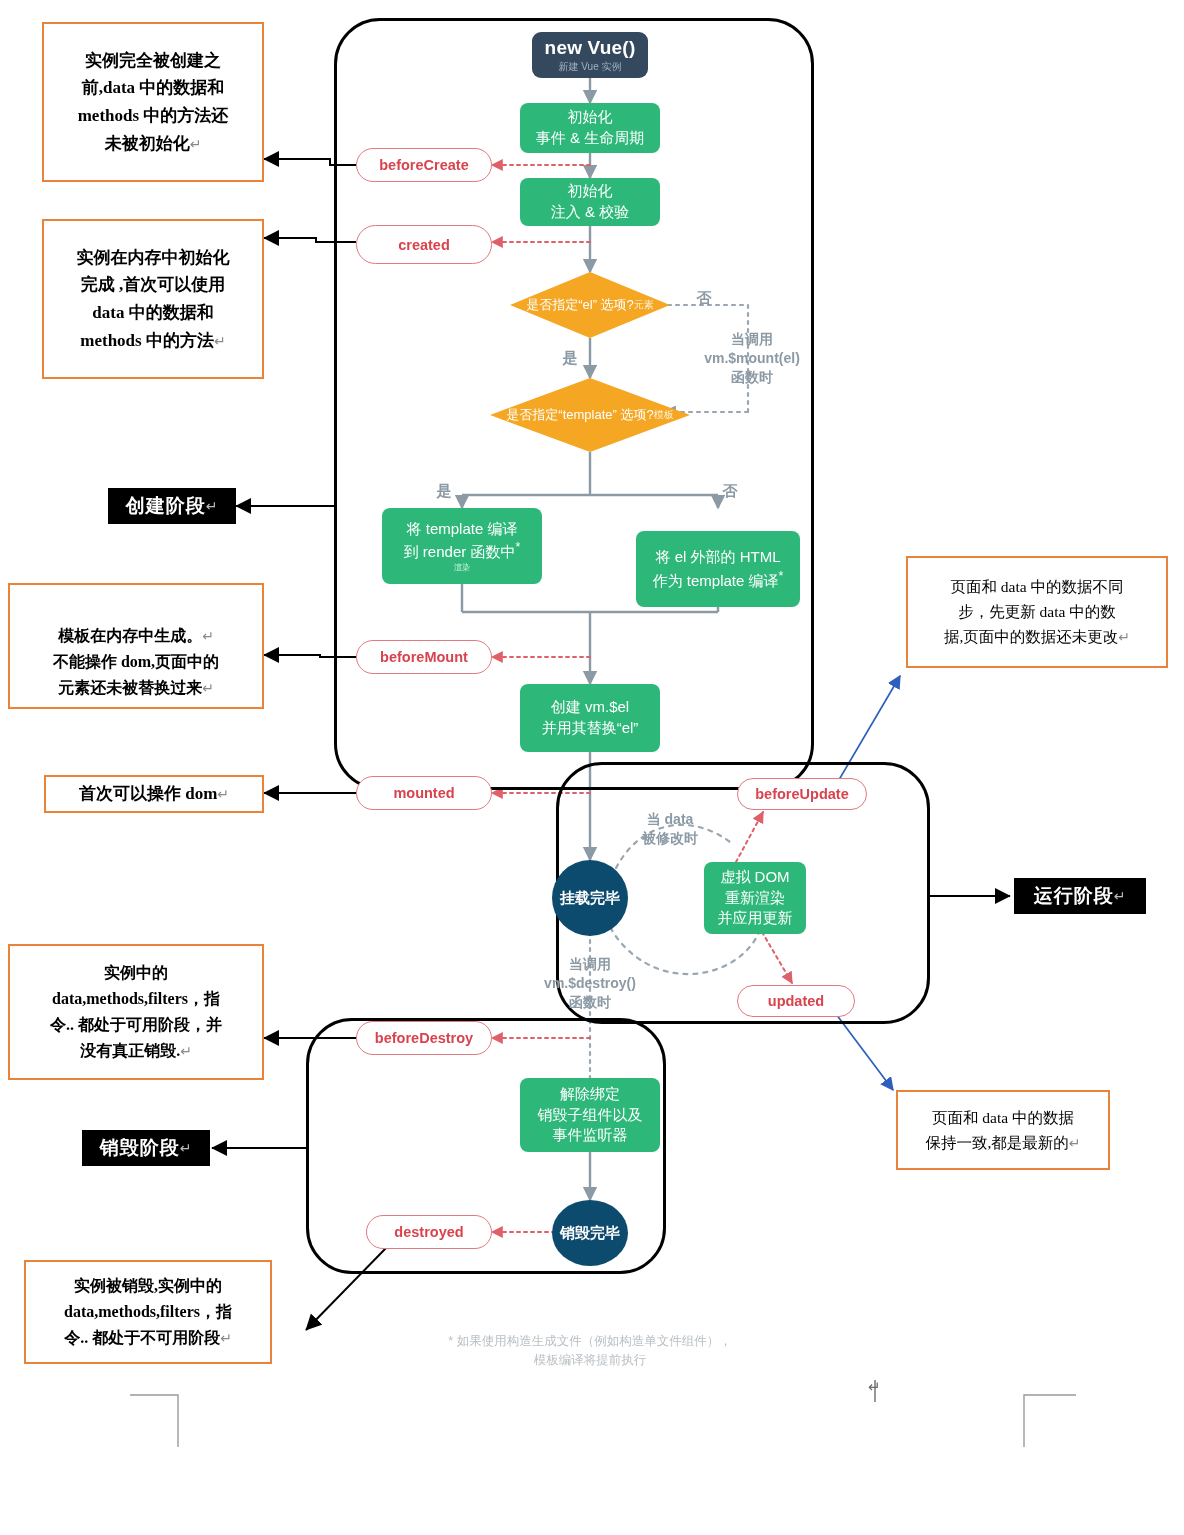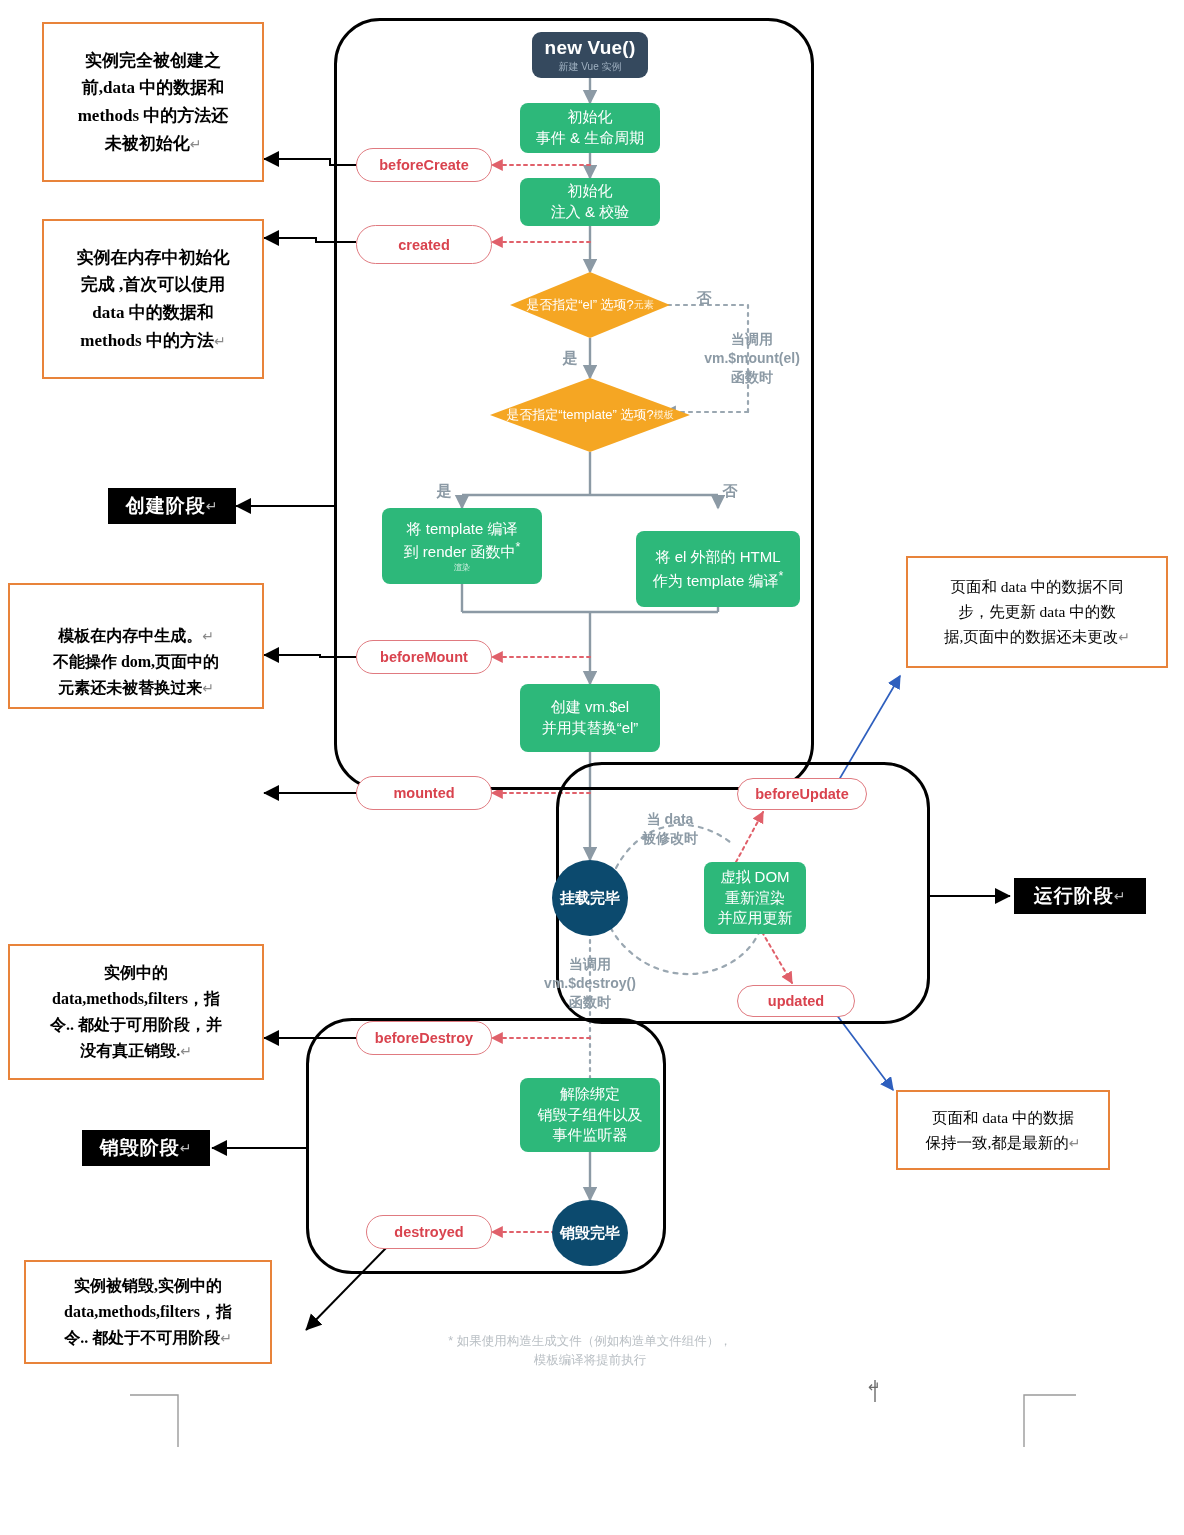--- a/index.html
+++ b/index.html
@@ -379,20 +379,23 @@
   </div>
 
   <div class="note" style="left:8px; top:583px; width:256px; height:126px; font-size:16px;align-items:flex-end;">
     <div>
       <div><span>模板在内存中生成。</span><span class="cr">↵</span></div>
       <div>不能操作 dom,页面中的</div>
       <div><span>元素还未被替换过来</span><span class="cr">↵</span></div>
     </div>
   </div>
 
+  <div class="note" style="left:44px; top:775px; width:220px; height:38px;">
+    <div><span>首次可以操作 dom</span><span class="cr">↵</span></div>
+  </div>
 
   <div class="note" style="left:8px; top:944px; width:256px; height:136px; font-size:16px;">
     <div>
       <div>实例中的</div>
       <div>data,methods,filters，指</div>
       <div>令.. 都处于可用阶段，并</div>
       <div><span>没有真正销毁.</span><span class="cr">↵</span></div>
     </div>
   </div>
 

